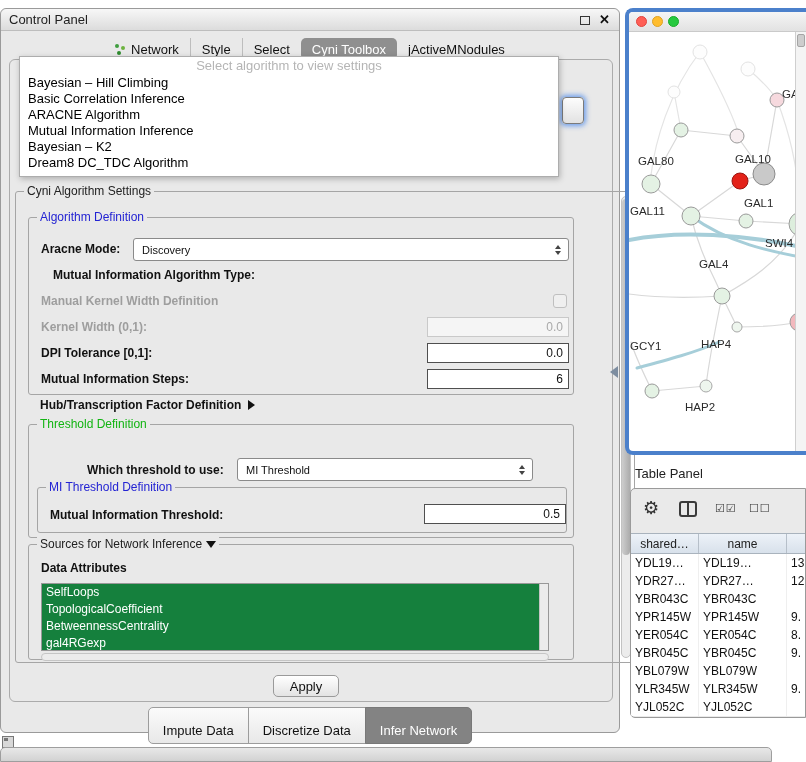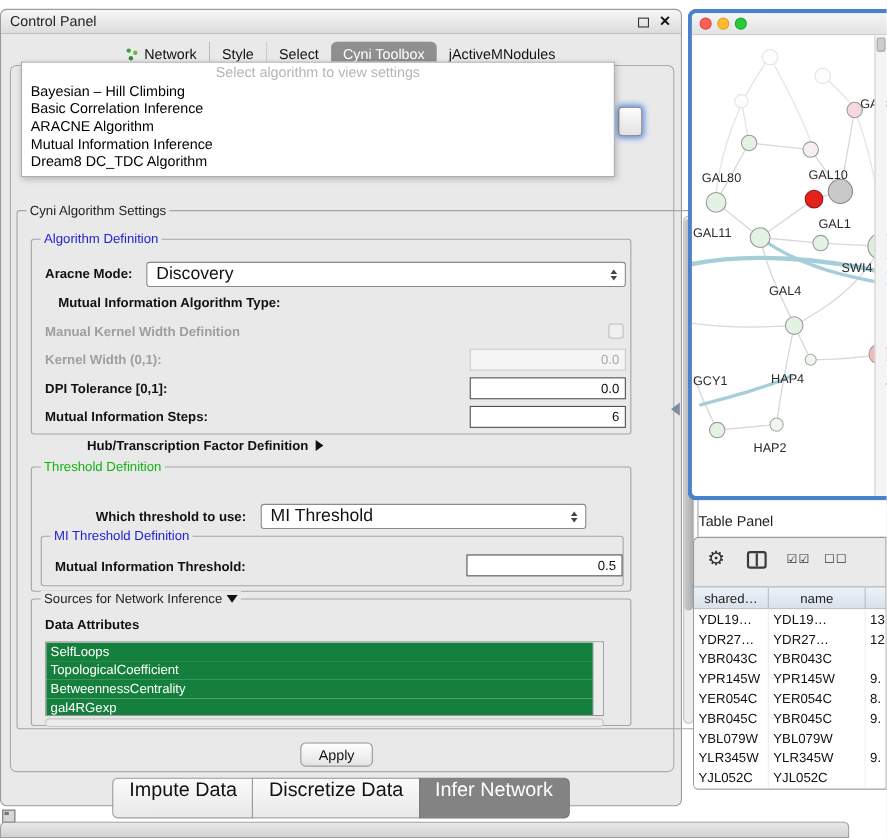--- a/index.html
+++ b/index.html
@@ -36,47 +36,47 @@
 .gtitle.blue{color:#2323d3;}
 .gtitle.green{color:#12b412;}
 .lbl{position:absolute;font-size:12px;font-weight:bold;white-space:nowrap;color:#111;}
 .lbl.dis{color:#9e9e9e;}
 
 #settings-group{left:14px;top:182px;width:620px;height:472px;}
 #settings-vscroll{position:absolute;right:3px;top:4px;width:10px;height:462px;background:#ececec;border:1px solid #c2c2c2;border-radius:5px;}
 #settings-vthumb{position:absolute;left:0;top:2px;width:8px;height:356px;background:linear-gradient(90deg,#cdcdcd,#ababab);border-radius:5px;}
 
 #algdef-group{left:12px;top:25px;width:546px;height:178px;}
-.combo{position:absolute;display:flex;align-items:center;background:#fff;border:1px solid #8a8a8a;border-radius:3px;height:23px;padding:0 5px 0 8px;font-size:16px;}
+.combo{position:absolute;display:flex;align-items:center;background:#fff;border:1px solid #8a8a8a;border-radius:3px;height:23px;padding:0 5px 0 8px;font-size:11px;}
 .combo .cv{flex:1;white-space:nowrap;overflow:hidden;}
 .spin{display:flex;flex-direction:column;gap:2px;align-items:center;width:11px;}
 .spin i{display:block;width:0;height:0;border-left:3.5px solid transparent;border-right:3.5px solid transparent;}
 .spin .up{border-bottom:4px solid #444;}
 .spin .dn{border-top:4px solid #444;}
 .field{position:absolute;display:flex;align-items:center;justify-content:flex-end;background:#fff;border:1px solid #4f4f4f;height:20px;padding:0 5px;font-size:12px;}
 .field.disabled{background:#f5f5f5;border-color:#c9c9c9;color:#a9a9a9;}
 #cb-manual{position:absolute;left:524px;top:76px;width:14px;height:14px;background:#efefef;border:1px solid #bfbfbf;border-radius:3px;}
 
-#hub-row{position:absolute;left:24px;top:206px;font-size:12px;font-weight:bold;white-space:nowrap;display:flex;align-items:center;gap:7px;margin-left:39px;}
+#hub-row{position:absolute;left:24px;top:206px;font-size:12px;font-weight:bold;white-space:nowrap;display:flex;align-items:center;gap:7px;}
 .tri-right{display:inline-block;width:0;height:0;border-top:5px solid transparent;border-bottom:5px solid transparent;border-left:7px solid #111;}
 .tri-down{display:inline-block;width:0;height:0;border-left:5px solid transparent;border-right:5px solid transparent;border-top:7px solid #111;margin-left:4px;vertical-align:middle;}
 
 #threshold-group{left:12px;top:232px;width:546px;height:114px;}
 #mithr-group{left:8px;top:62px;width:530px;height:46px;}
 
 #sources-group{left:12px;top:352px;width:546px;height:116px;}
 #attr-list{position:absolute;left:12px;top:38px;width:508px;height:68px;background:#fff;border:1px solid #989898;overflow:hidden;}
 .attr-item{height:17px;line-height:17px;font-size:12px;color:#fff;background:#15803d;padding-left:4px;margin-right:9px;white-space:nowrap;}
 #attr-vscroll{position:absolute;right:0;top:0;width:9px;height:100%;background:#ececec;border-left:1px solid #c5c5c5;}
 #attr-hscroll{position:absolute;left:12px;top:108px;width:508px;height:8px;background:#ececec;border:1px solid #c5c5c5;border-radius:4px;}
 
 #apply-btn{position:absolute;left:272px;top:666px;width:66px;height:22px;background:linear-gradient(#ffffff,#e3e3e3);border:1px solid #9a9a9a;border-radius:5px;font-size:13px;display:flex;align-items:center;justify-content:center;}
 
 #bottom-tabbar{position:absolute;left:0;right:0;top:698px;height:23px;display:flex;justify-content:center;}
-.btab{height:37px;line-height:21px;padding:0 14px;font-size:18px;background:linear-gradient(#fbfbfb,#e8e8e8);border:1px solid #9c9c9c;margin-left:-1px;white-space:nowrap;}
+.btab{height:37px;line-height:21px;padding:12px 14px;font-size:13px;background:linear-gradient(#fbfbfb,#e8e8e8);border:1px solid #9c9c9c;margin-left:-1px;white-space:nowrap;}
 .btab.first{border-radius:5px 0 0 5px;margin-left:0;}
 .btab.last{border-radius:0 5px 5px 0;}
 .btab.sel{background:#838383;color:#fff;border-color:#787878;}
 
 
 #splitter-arrow{position:absolute;left:610px;top:366px;width:0;height:0;border-top:6px solid transparent;border-bottom:6px solid transparent;border-right:8px solid #7d8da0;}
 
 
 #net-window{position:absolute;left:625px;top:8px;width:185px;height:447px;border:4px solid #4b80cb;border-right:none;border-radius:8px 0 0 8px;background:#fff;overflow:hidden;}
 #net-titlebar{position:relative;height:20px;background:linear-gradient(#f5f5f5,#e2e2e2);border-bottom:1px solid #cacaca;z-index:2;display:flex;align-items:center;padding-left:7px;gap:5px;}
@@ -144,20 +144,21 @@
   <div id="tab-panel-border"></div>
   <div id="aux-btn"></div>
 
   <div id="algo-popup">
     <div id="popup-header">Select algorithm to view settings</div>
     <div id="algo-items">
         <div class="algo-item">Bayesian – Hill Climbing</div>
         <div class="algo-item">Basic Correlation Inference</div>
         <div class="algo-item selb">ARACNE Algorithm</div>
         <div class="algo-item">Mutual Information Inference</div>
+        <div class="algo-item">Bayesian – K2</div>
         <div class="algo-item">Dream8 DC_TDC Algorithm</div>
       </div>
   </div>
 
   <div id="settings-group" class="groupbox">
     <span class="gtitle">Cyni Algorithm Settings</span>
     <div id="settings-vscroll">
         <div id="settings-vthumb"></div>
       </div>
 

